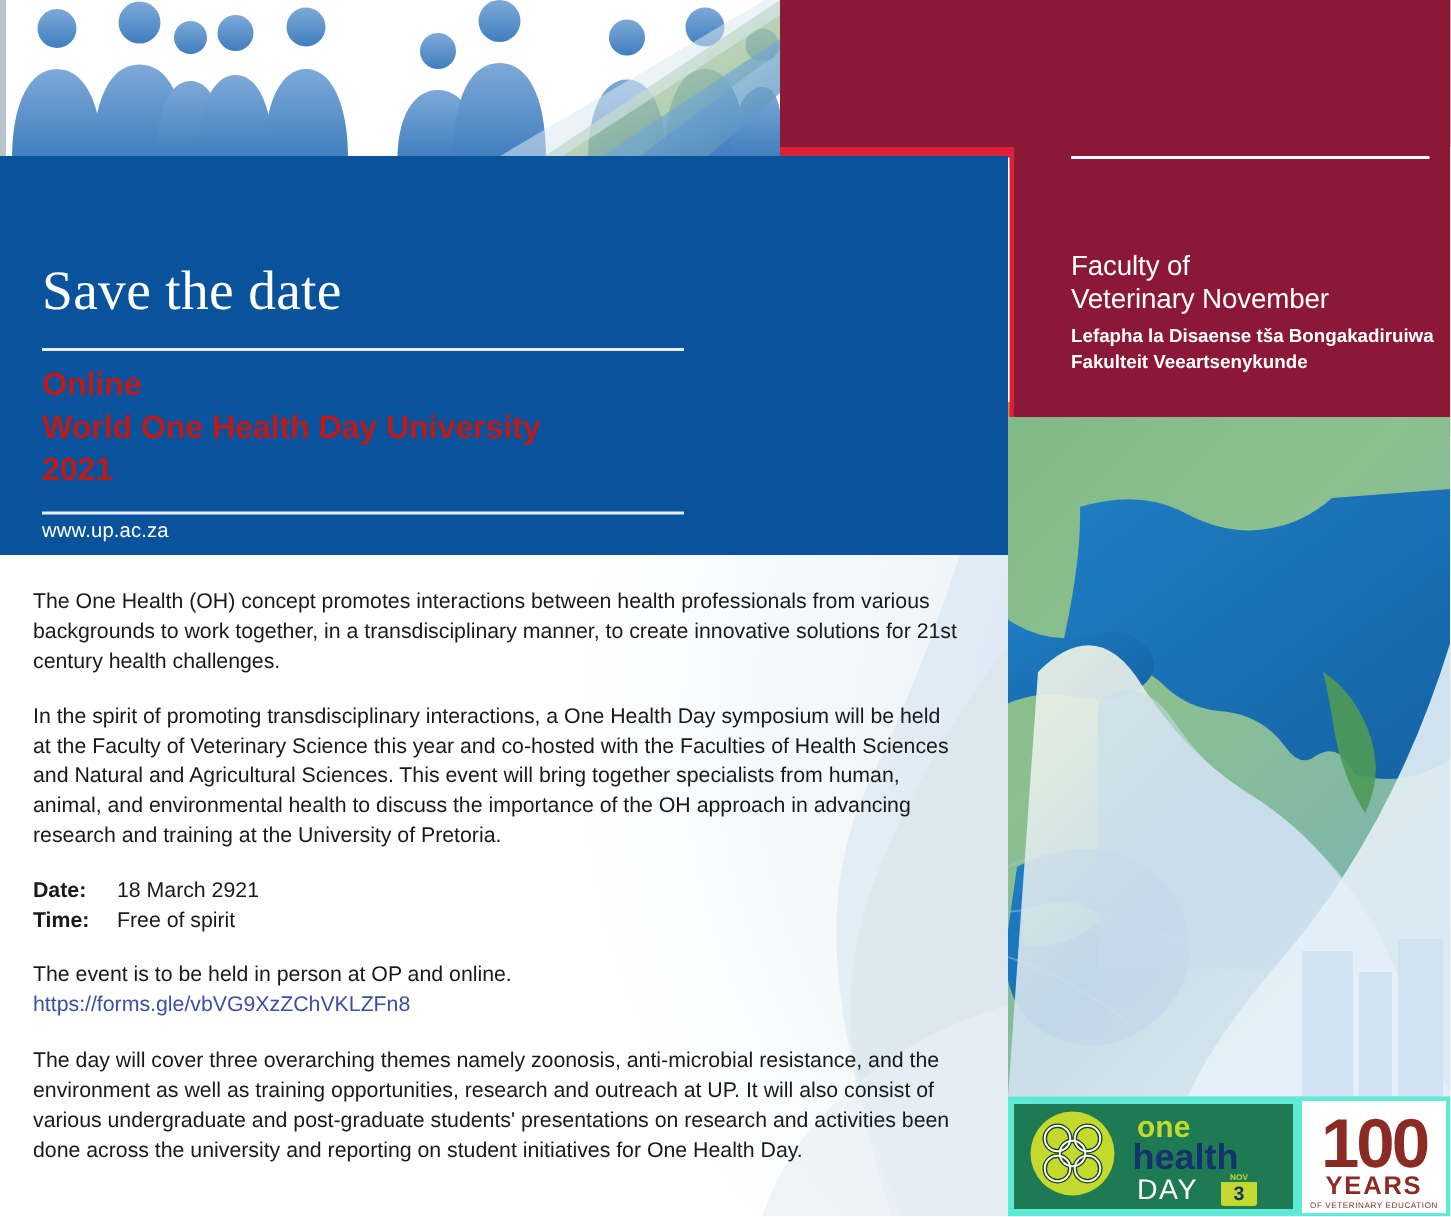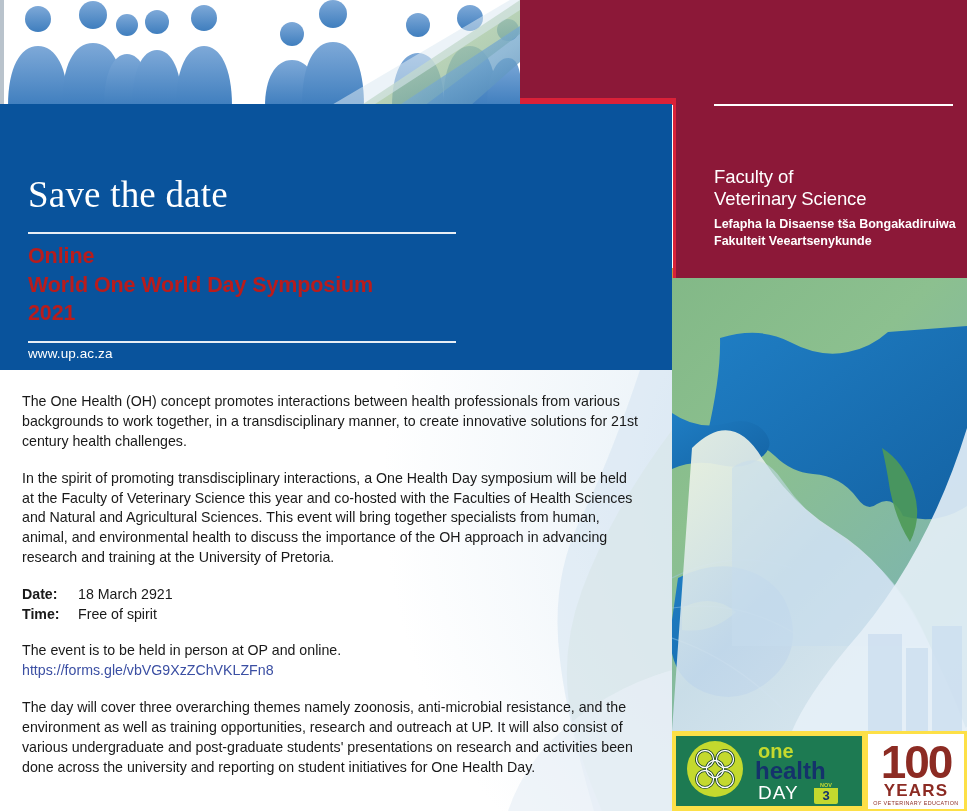--- a/index.html
+++ b/index.html
@@ -204,21 +204,21 @@
     margin: 0 0 17px 0;
     color: #3b4fa3;
     text-decoration: none;
   }
 
   
   .logo-strip {
     position: absolute;
     left: 672px; top: 731px;
     width: 295px; height: 80px;
-    background: #fde047;
+    background: #5eead4;
     display: flex;
     align-items: center;
   }
   .ohd-logo {
     position: absolute;
     left: 4px; top: 5px;
     width: 186px; height: 70px;
     background: #1d7a52;
     overflow: hidden;
   }
@@ -310,21 +310,21 @@
 
   <div class="crimson-block"></div>
   <div class="crimson-lower"></div>
   <div class="red-strip"></div>
   <div class="right-edge-red"></div>
 
   <div class="faculty-rule"></div>
   <div class="faculty-text">
     <div class="faculty-title">
       <div>Faculty of</div>
-      <div>Veterinary Science</div>
+      <div>Veterinary November</div>
     </div>
     <div class="faculty-sub">
       <div>Lefapha la Disaense tša Bongakadiruiwa</div>
       <div>Fakulteit Veeartsenykunde</div>
     </div>
   </div>
 
   <div class="logo-gold"></div>
   <div class="logo-white">
     <span>
@@ -421,21 +421,21 @@
         </g>
       </g>
     </svg>
   </div>
 
   <div class="blue-panel"></div>
   <div class="save-title">Save the date</div>
   <div class="rule-top"></div>
   <div class="event-lines">
     <div>Online</div>
-    <div>World One World Day Symposium</div>
+    <div>World One Health Day University</div>
     <div>2021</div>
   </div>
   <div class="rule-bottom"></div>
   <div class="up-url">www.up.ac.za</div>
 
   <div class="content">
     <div class="content-bg">
       <svg viewBox="0 0 672 441" xmlns="http://www.w3.org/2000/svg" aria-hidden="true" style="display:block;width:672px;height:441px;">
         <defs>
           <radialGradient id="bgGlobe" cx="0.86" cy="0.42" r="0.78">

